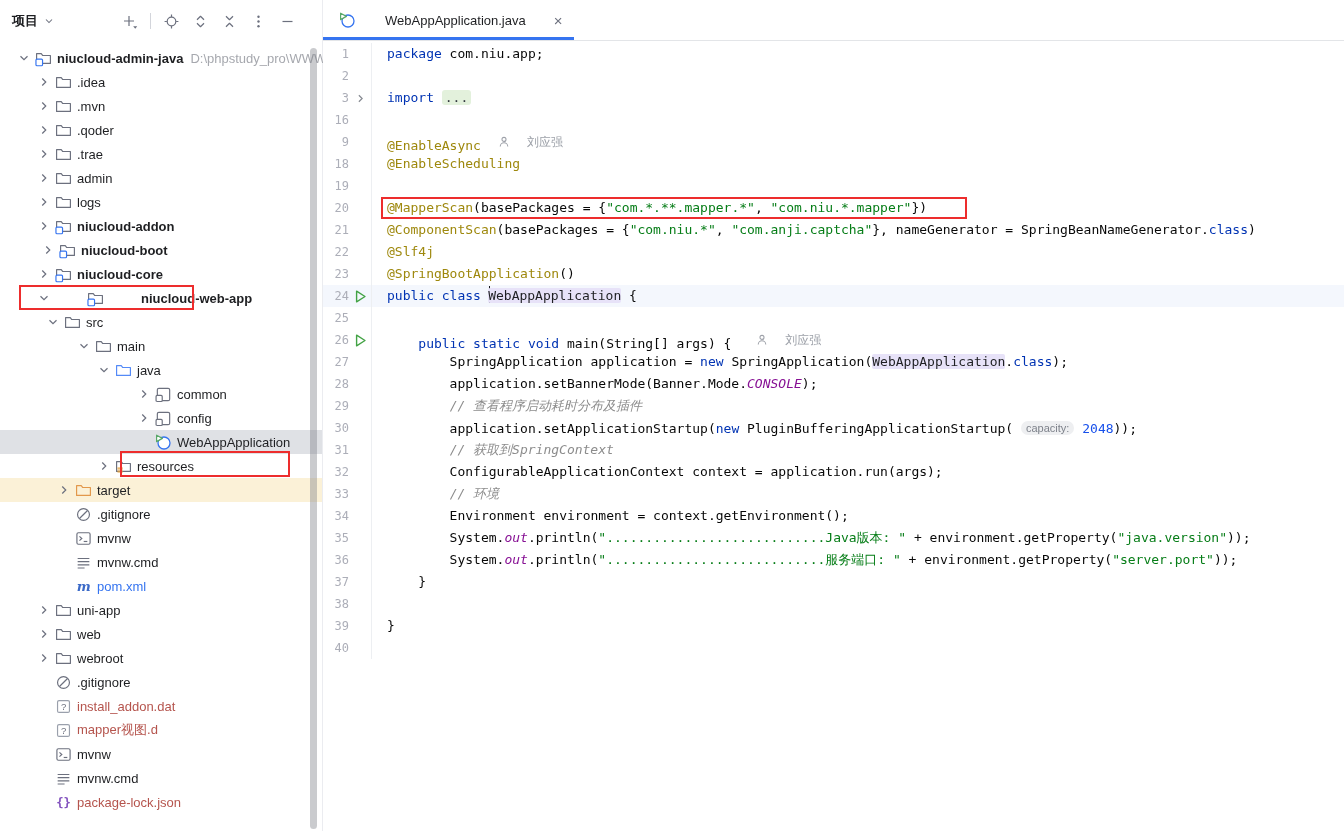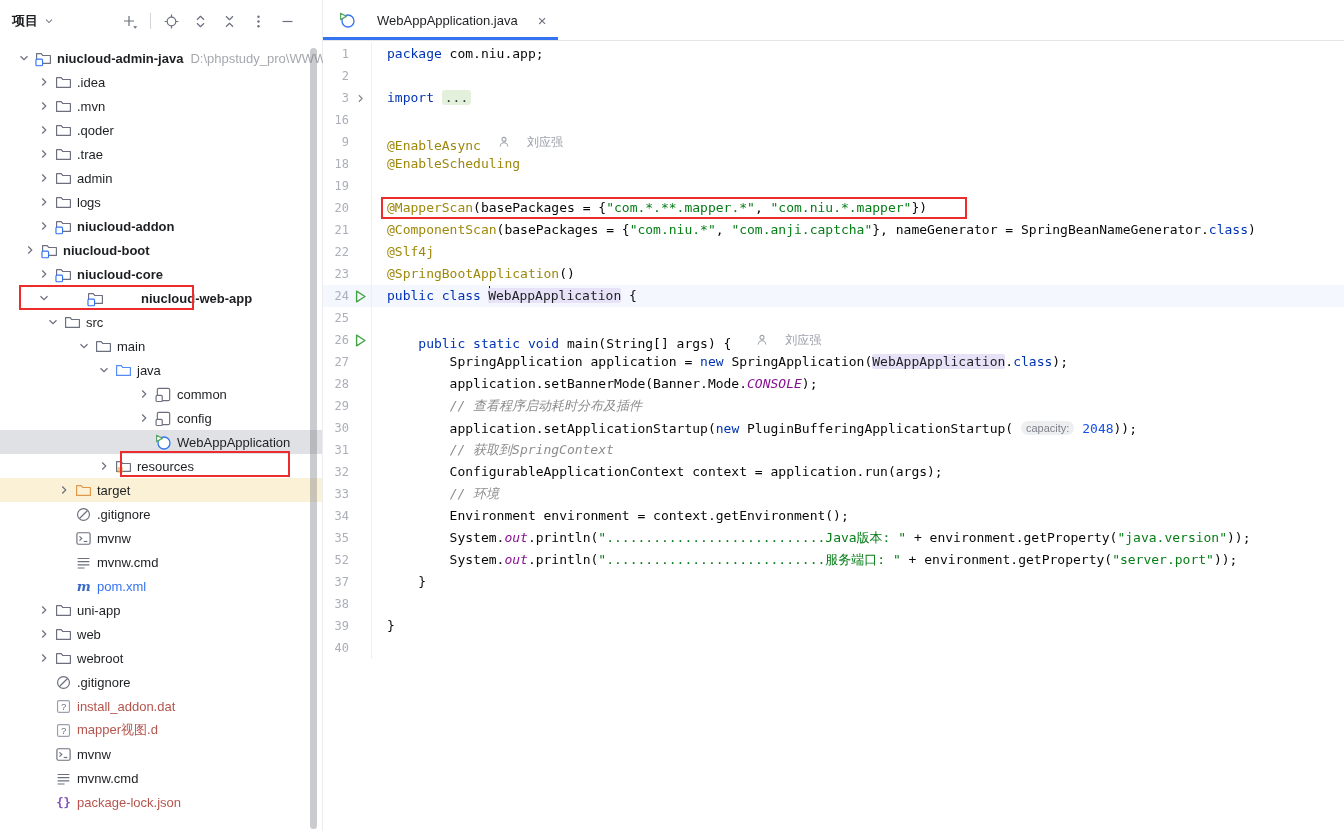--- a/index.html
+++ b/index.html
@@ -28,21 +28,21 @@
   .suffix{color:#A6A8AE;margin-left:7px;}
   .tree-scrollbar{position:absolute;right:5px;top:48px;bottom:2px;width:7px;border-radius:4px;background:rgba(128,131,139,.42);}
 
   .anno-box{position:absolute;border:2px solid #ED2D2D;box-sizing:border-box;pointer-events:none;z-index:6;}
   #box-web-app{left:19px;top:285px;width:175px;height:25px;}
   #box-class{left:120px;top:451px;width:170px;height:26px;}
 
   
   .editor{position:absolute;left:323px;top:0;right:0;height:100%;background:#fff;}
   .tab-bar{height:40px;border-bottom:1px solid #E3E5E8;display:flex;align-items:stretch;}
-  .tab{display:flex;align-items:center;gap:16px;padding:0 10px 0 15px;position:relative;cursor:default;}
+  .tab{display:flex;align-items:center;gap:24px;padding:0 10px 0 15px;position:relative;cursor:default;}
   .tab-underline{position:absolute;left:0;right:0;bottom:0;height:3px;background:#3574F0;}
   .tab-label{color:#1E1F22;}
   .tab-close{color:#6C707E;font-size:15px;line-height:1;padding:2px;margin-left:2px;}
 
   .code{position:absolute;top:41px;left:0;right:0;bottom:0;padding-top:2px;
         font-family:"DejaVu Sans Mono",monospace;font-size:13px;}
   .code-line{height:22px;line-height:22px;display:flex;white-space:pre;position:relative;}
   .code-line.cur{background:#F4F7FD;}
   .lnum{width:26px;flex:none;text-align:right;color:#ACAEB8;font-size:12px;}
   .gicon{width:22px;flex:none;display:flex;align-items:center;justify-content:center;}
@@ -218,21 +218,21 @@
             </svg>
           </span>
           <span class="ticon">
             <svg width="17" height="17" viewBox="0 0 16 16">
               <path d="M1.5 3.4H5.9L7.3 5.2H14.5V12.6H1.5Z" fill="none" stroke="#6C707E" stroke-width="1.1" stroke-linejoin="round"></path>
               <rect x="0.9" y="8.6" width="6.2" height="6.2" rx="1" fill="#fff" stroke="#3574F0" stroke-width="1.1"></rect>
             </svg>
           </span>
           <span class="lbl bold">niucloud-addon</span>
         </div>
-        <div class="tree-row" style="padding-left: 20px;">
+        <div class="tree-row" style="padding-left: 38px;">
           <span class="chev">
             <svg width="14" height="14" viewBox="0 0 16 16">
               <path d="M6 4l4 4-4 4" fill="none" stroke="#6C707E" stroke-width="1.4"></path>
             </svg>
           </span>
           <span class="ticon">
             <svg width="17" height="17" viewBox="0 0 16 16">
               <path d="M1.5 3.4H5.9L7.3 5.2H14.5V12.6H1.5Z" fill="none" stroke="#6C707E" stroke-width="1.1" stroke-linejoin="round"></path>
               <rect x="0.9" y="8.6" width="6.2" height="6.2" rx="1" fill="#fff" stroke="#3574F0" stroke-width="1.1"></rect>
             </svg>
@@ -557,21 +557,21 @@
               </svg><span>刘应强</span></span></span></div>
         <div class="code-line"><span class="lnum">27</span><span class="gicon"></span><span class="ltext"><span class="p">        SpringApplication application = </span><span class="k">new</span><span class="p"> SpringApplication(</span><span class="hl">WebAppApplication</span><span class="p">.</span><span class="k">class</span><span class="p">);</span></span></div>
         <div class="code-line"><span class="lnum">28</span><span class="gicon"></span><span class="ltext"><span class="p">        application.setBannerMode(Banner.Mode.</span><span class="f">CONSOLE</span><span class="p">);</span></span></div>
         <div class="code-line"><span class="lnum">29</span><span class="gicon"></span><span class="ltext"><span class="p">        </span><span class="c">// 查看程序启动耗时分布及插件</span></span></div>
         <div class="code-line"><span class="lnum">30</span><span class="gicon"></span><span class="ltext"><span class="p">        application.setApplicationStartup(</span><span class="k">new</span><span class="p"> PluginBufferingApplicationStartup( </span><span class="hint">capacity:</span><span class="p"> </span><span class="num">2048</span><span class="p">));</span></span></div>
         <div class="code-line"><span class="lnum">31</span><span class="gicon"></span><span class="ltext"><span class="p">        </span><span class="c">// 获取到SpringContext</span></span></div>
         <div class="code-line"><span class="lnum">32</span><span class="gicon"></span><span class="ltext"><span class="p">        ConfigurableApplicationContext context = application.run(args);</span></span></div>
         <div class="code-line"><span class="lnum">33</span><span class="gicon"></span><span class="ltext"><span class="p">        </span><span class="c">// 环境</span></span></div>
         <div class="code-line"><span class="lnum">34</span><span class="gicon"></span><span class="ltext"><span class="p">        Environment environment = context.getEnvironment();</span></span></div>
         <div class="code-line"><span class="lnum">35</span><span class="gicon"></span><span class="ltext"><span class="p">        System.</span><span class="f">out</span><span class="p">.println(</span><span class="s">"............................Java版本: "</span><span class="p"> + environment.getProperty(</span><span class="s">"java.version"</span><span class="p">));</span></span></div>
-        <div class="code-line"><span class="lnum">52</span><span class="gicon"></span><span class="ltext"><span class="p">        System.</span><span class="f">out</span><span class="p">.println(</span><span class="s">"............................服务端口: "</span><span class="p"> + environment.getProperty(</span><span class="s">"server.port"</span><span class="p">));</span></span></div>
+        <div class="code-line"><span class="lnum">36</span><span class="gicon"></span><span class="ltext"><span class="p">        System.</span><span class="f">out</span><span class="p">.println(</span><span class="s">"............................服务端口: "</span><span class="p"> + environment.getProperty(</span><span class="s">"server.port"</span><span class="p">));</span></span></div>
         <div class="code-line"><span class="lnum">37</span><span class="gicon"></span><span class="ltext"><span class="p">    }</span></span></div>
         <div class="code-line"><span class="lnum">38</span><span class="gicon"></span><span class="ltext"></span></div>
         <div class="code-line"><span class="lnum">39</span><span class="gicon"></span><span class="ltext"><span class="p">}</span></span></div>
         <div class="code-line"><span class="lnum">40</span><span class="gicon"></span><span class="ltext"></span></div>
       </div>
   </div>
 
 </div>
 
 </body></html>

